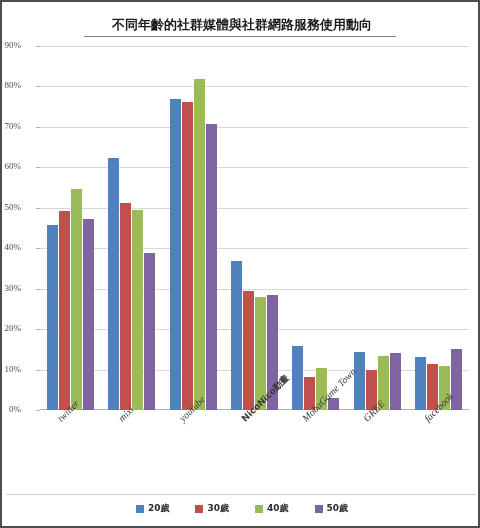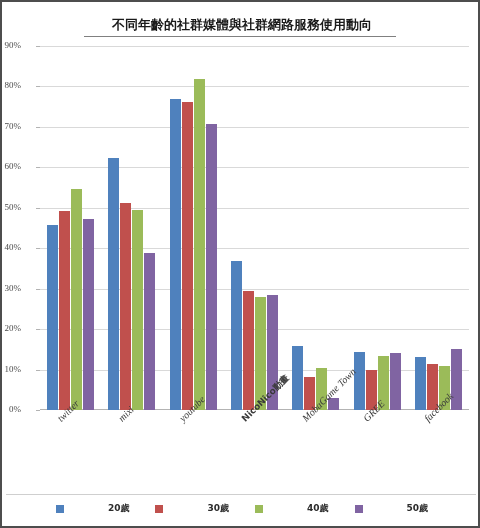--- a/index.html
+++ b/index.html
@@ -163,21 +163,20 @@
   }
   .legend-swatch.s0 { background: #4f81bd; }
   .legend-swatch.s1 { background: #c0504d; }
   .legend-swatch.s2 { background: #9bbb59; }
   .legend-swatch.s3 { background: #8064a2; }
   .legend-text {
     font-family: "DejaVu Sans", "Liberation Sans", sans-serif;
     font-size: 9px;
     font-weight: bold;
     color: #2b2b2b;
-    margin-left: 40px;
   }
 </style>
 </head>
 <body>
 
 <div id="chart-frame">
 
   <div id="chart-title">不同年齡的社群媒體與社群網路服務使用動向</div>
   <div id="title-rule"></div>
 

